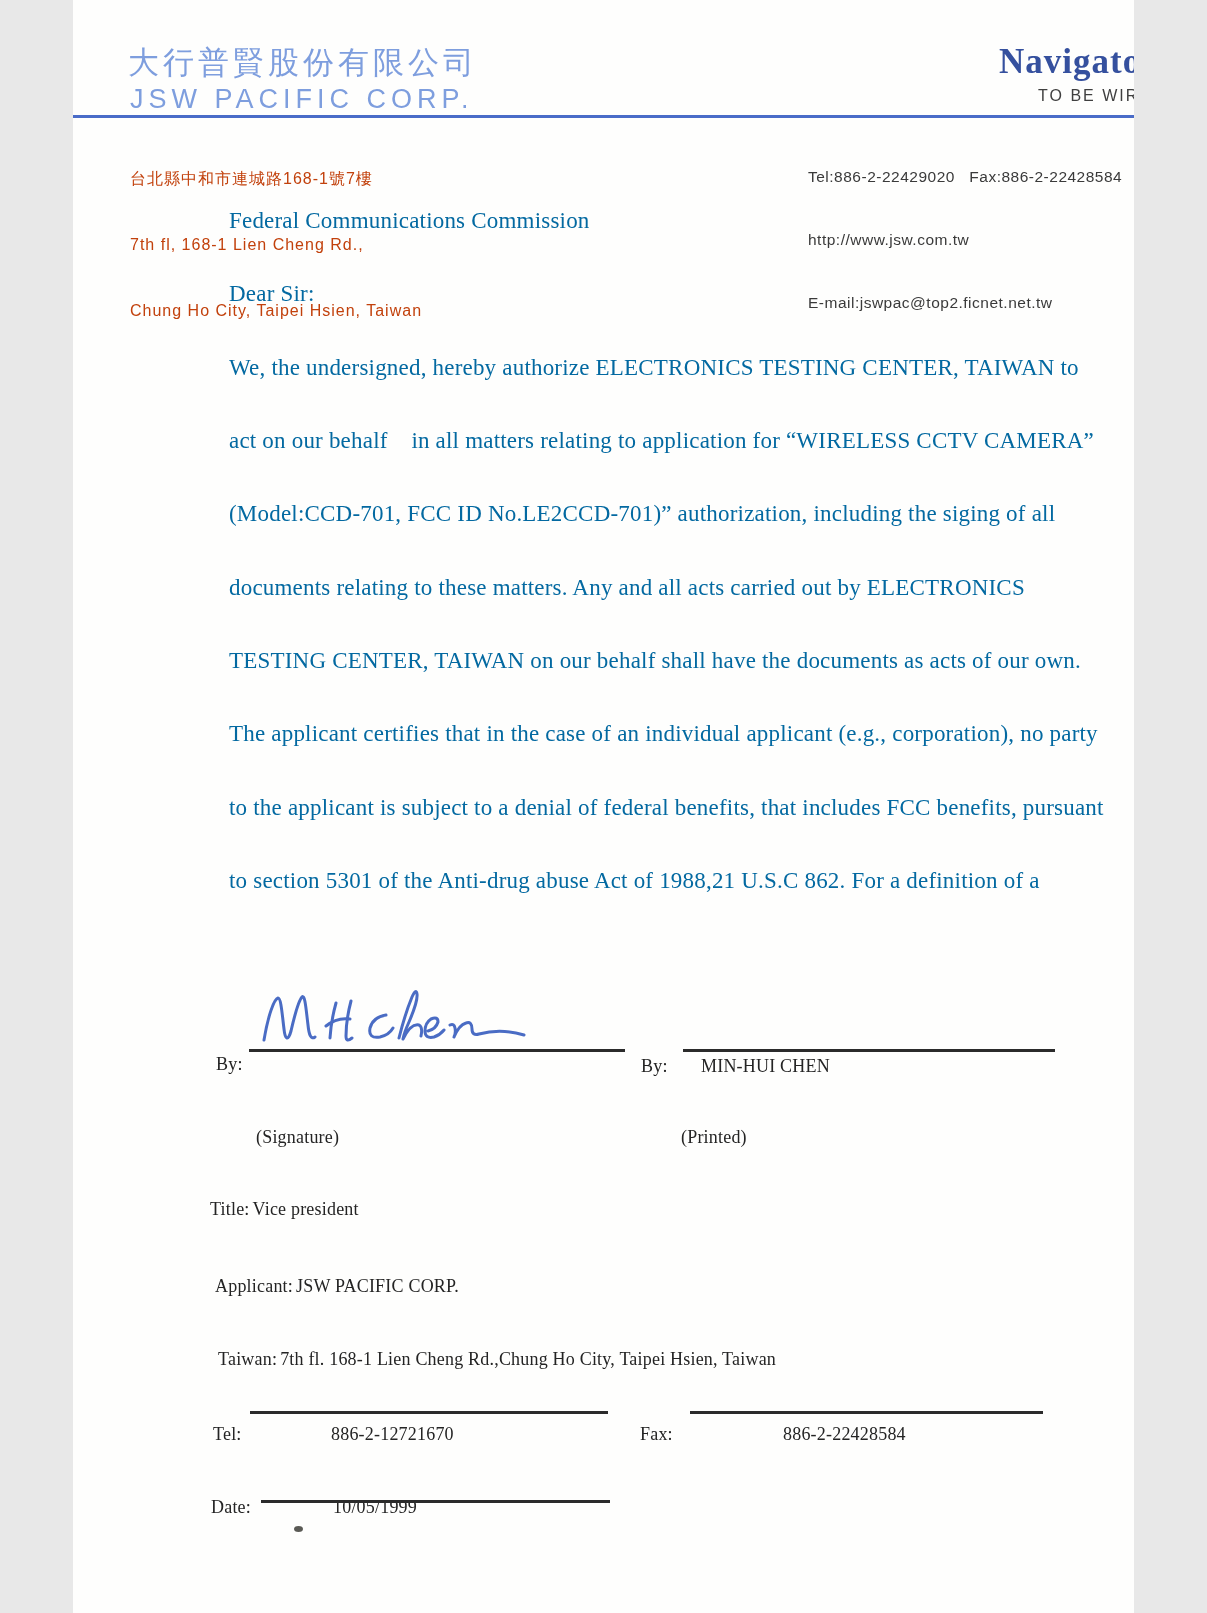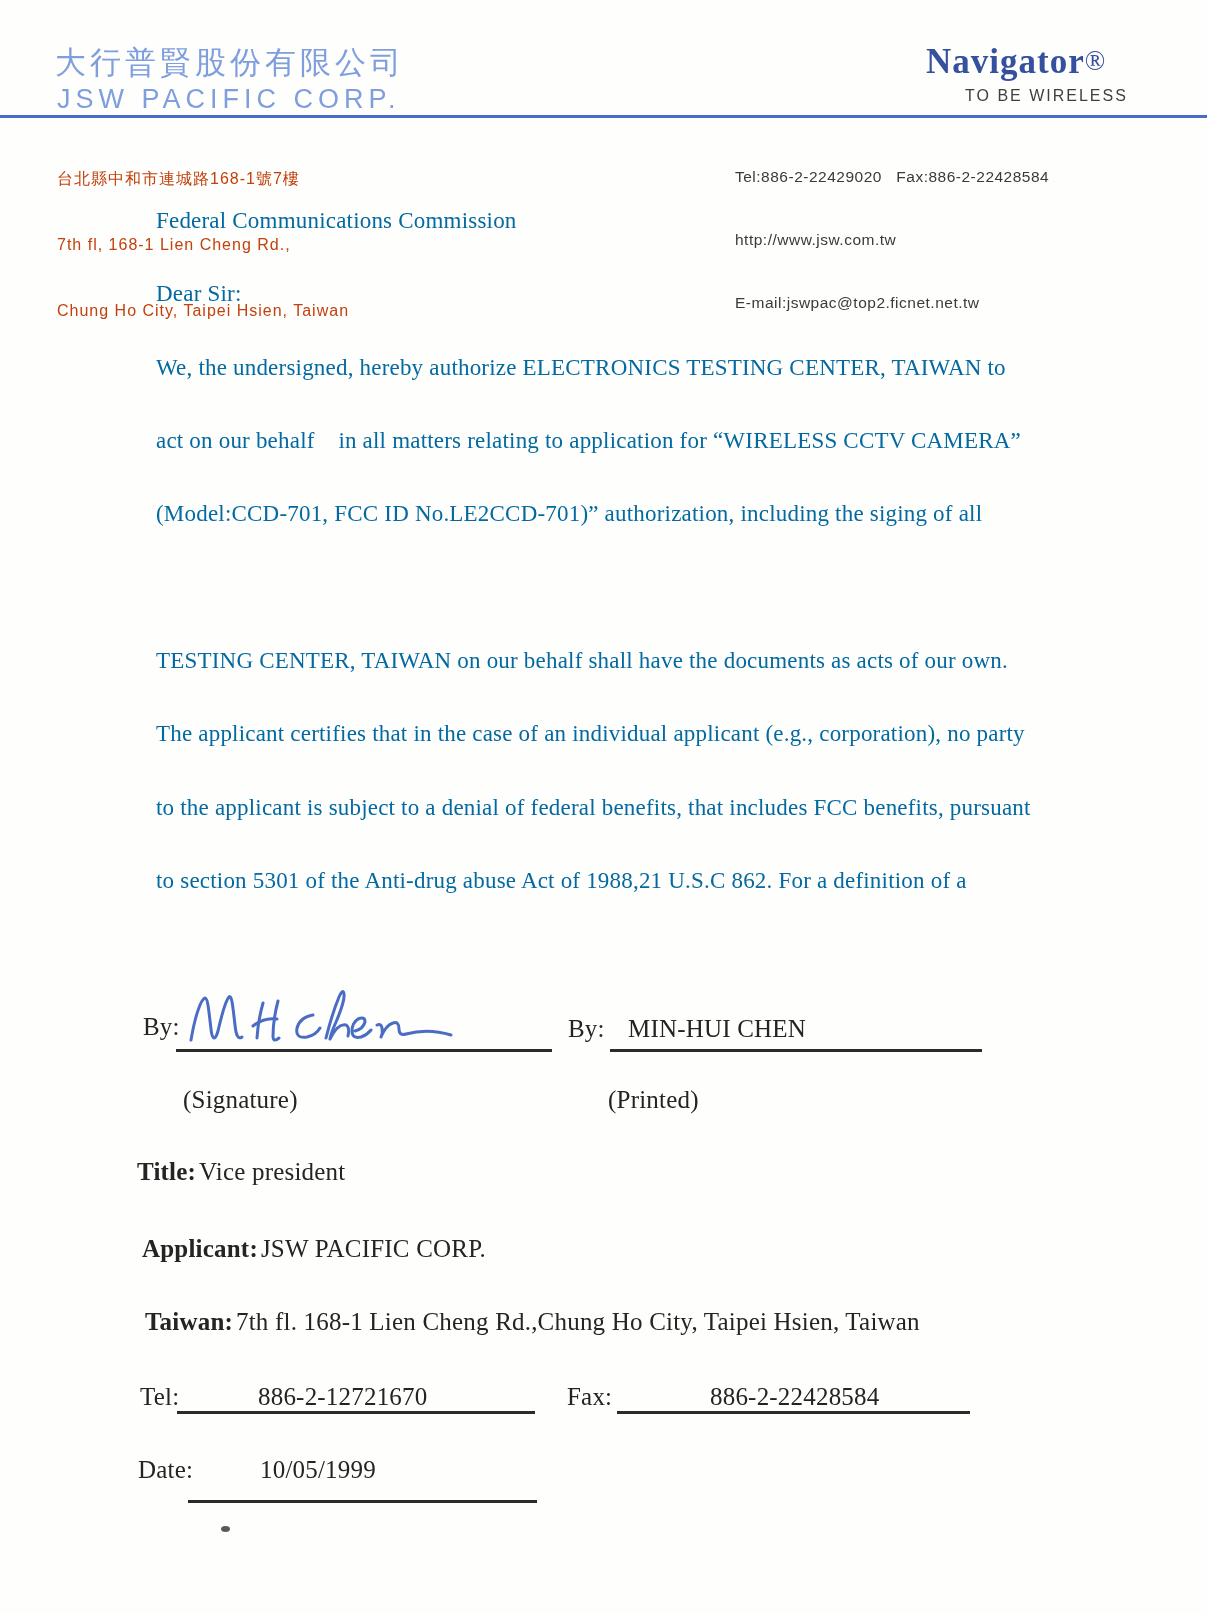--- a/index.html
+++ b/index.html
@@ -1,17 +1,17 @@
 <!DOCTYPE html>
 <html><head>
 <meta charset="utf-8">
 <style>
   html,body{margin:0;padding:0;background:#e8e8e8;}
   .page{
-    position:relative;width:1207px;height:1613px;margin:0 auto;
+    position:relative;width:1061px;height:1613px;margin:0 auto;
     background:#fefefd;overflow:hidden;
     font-family:"Liberation Serif", serif;color:#242424;
   }
   
   .company-cn{
     position:absolute;left:55px;top:42px;
     font-family:"Liberation Sans", sans-serif;
     font-size:31px;letter-spacing:4px;color:#7e9ede;white-space:pre;
   }
   .company-en{
@@ -42,28 +42,28 @@
     position:absolute;left:735px;top:124px;
     font-family:"Liberation Sans", sans-serif;
     font-size:15.5px;line-height:21px;color:#3a3a3a;letter-spacing:0.5px;white-space:pre;
   }
   
   .bline{
     position:absolute;left:156px;
     font-size:23px;letter-spacing:0.2px;white-space:pre;color:#0369a1;
   }
   
-  .abs{position:absolute;white-space:pre;font-size:25px;letter-spacing:0.2px;}
+  .abs{position:absolute;white-space:pre;font-size:18px;letter-spacing:0.2px;margin-top:41px;}
   .uline{position:absolute;height:3px;background:#2b2b2b;}
   .sig-svg{position:absolute;left:183px;top:986px;}
   .artifact-dot{
     position:absolute;left:221px;top:1526px;width:9px;height:6px;
     background:#5a5a55;border-radius:50%;
   }
-  .lbl{margin:0;font-weight:bold;}
+  .lbl{margin:0;}
   .val{margin-left:3px;}
 </style>
 </head>
 <body>
 
 <div class="page">
 
   <div>
     <div class="company-cn">大行普賢股份有限公司</div>
     <div class="company-en">JSW PACIFIC CORP.</div>
@@ -85,20 +85,21 @@
       <div>E-mail:jswpac@top2.ficnet.net.tw</div>
     </div>
   </div>
 
   <div class="bline" style="top:208px">Federal Communications Commission</div>
   <div class="bline" style="top:281px">Dear Sir:</div>
 
   <div class="bline" style="top:355px">We, the undersigned, hereby authorize ELECTRONICS TESTING CENTER, TAIWAN to</div>
   <div class="bline" style="top:428px">act on our behalf    in all matters relating to application for “WIRELESS CCTV CAMERA”</div>
   <div class="bline" style="top:501px">(Model:CCD-701, FCC ID No.LE2CCD-701)” authorization, including the siging of all</div>
+  <div class="bline" style="top:575px">documents relating to these matters. Any and all acts carried out by ELECTRONICS</div>
   <div class="bline" style="top:648px">TESTING CENTER, TAIWAN on our behalf shall have the documents as acts of our own.</div>
   <div class="bline" style="top:721px">The applicant certifies that in the case of an individual applicant (e.g., corporation), no party</div>
   <div class="bline" style="top:795px">to the applicant is subject to a denial of federal benefits, that includes FCC benefits, pursuant</div>
   <div class="bline" style="top:868px">to section 5301 of the Anti-drug abuse Act of 1988,21 U.S.C 862. For a definition of a</div>
 
   <div class="abs" style="left:143px;top:1013px">By:</div>
 
   <svg class="sig-svg" width="285" height="64" viewBox="0 0 285 64" aria-label="handwritten signature">
     <g fill="none" stroke="#4a6cc4" stroke-width="3" stroke-linecap="round" stroke-linejoin="round">
 

